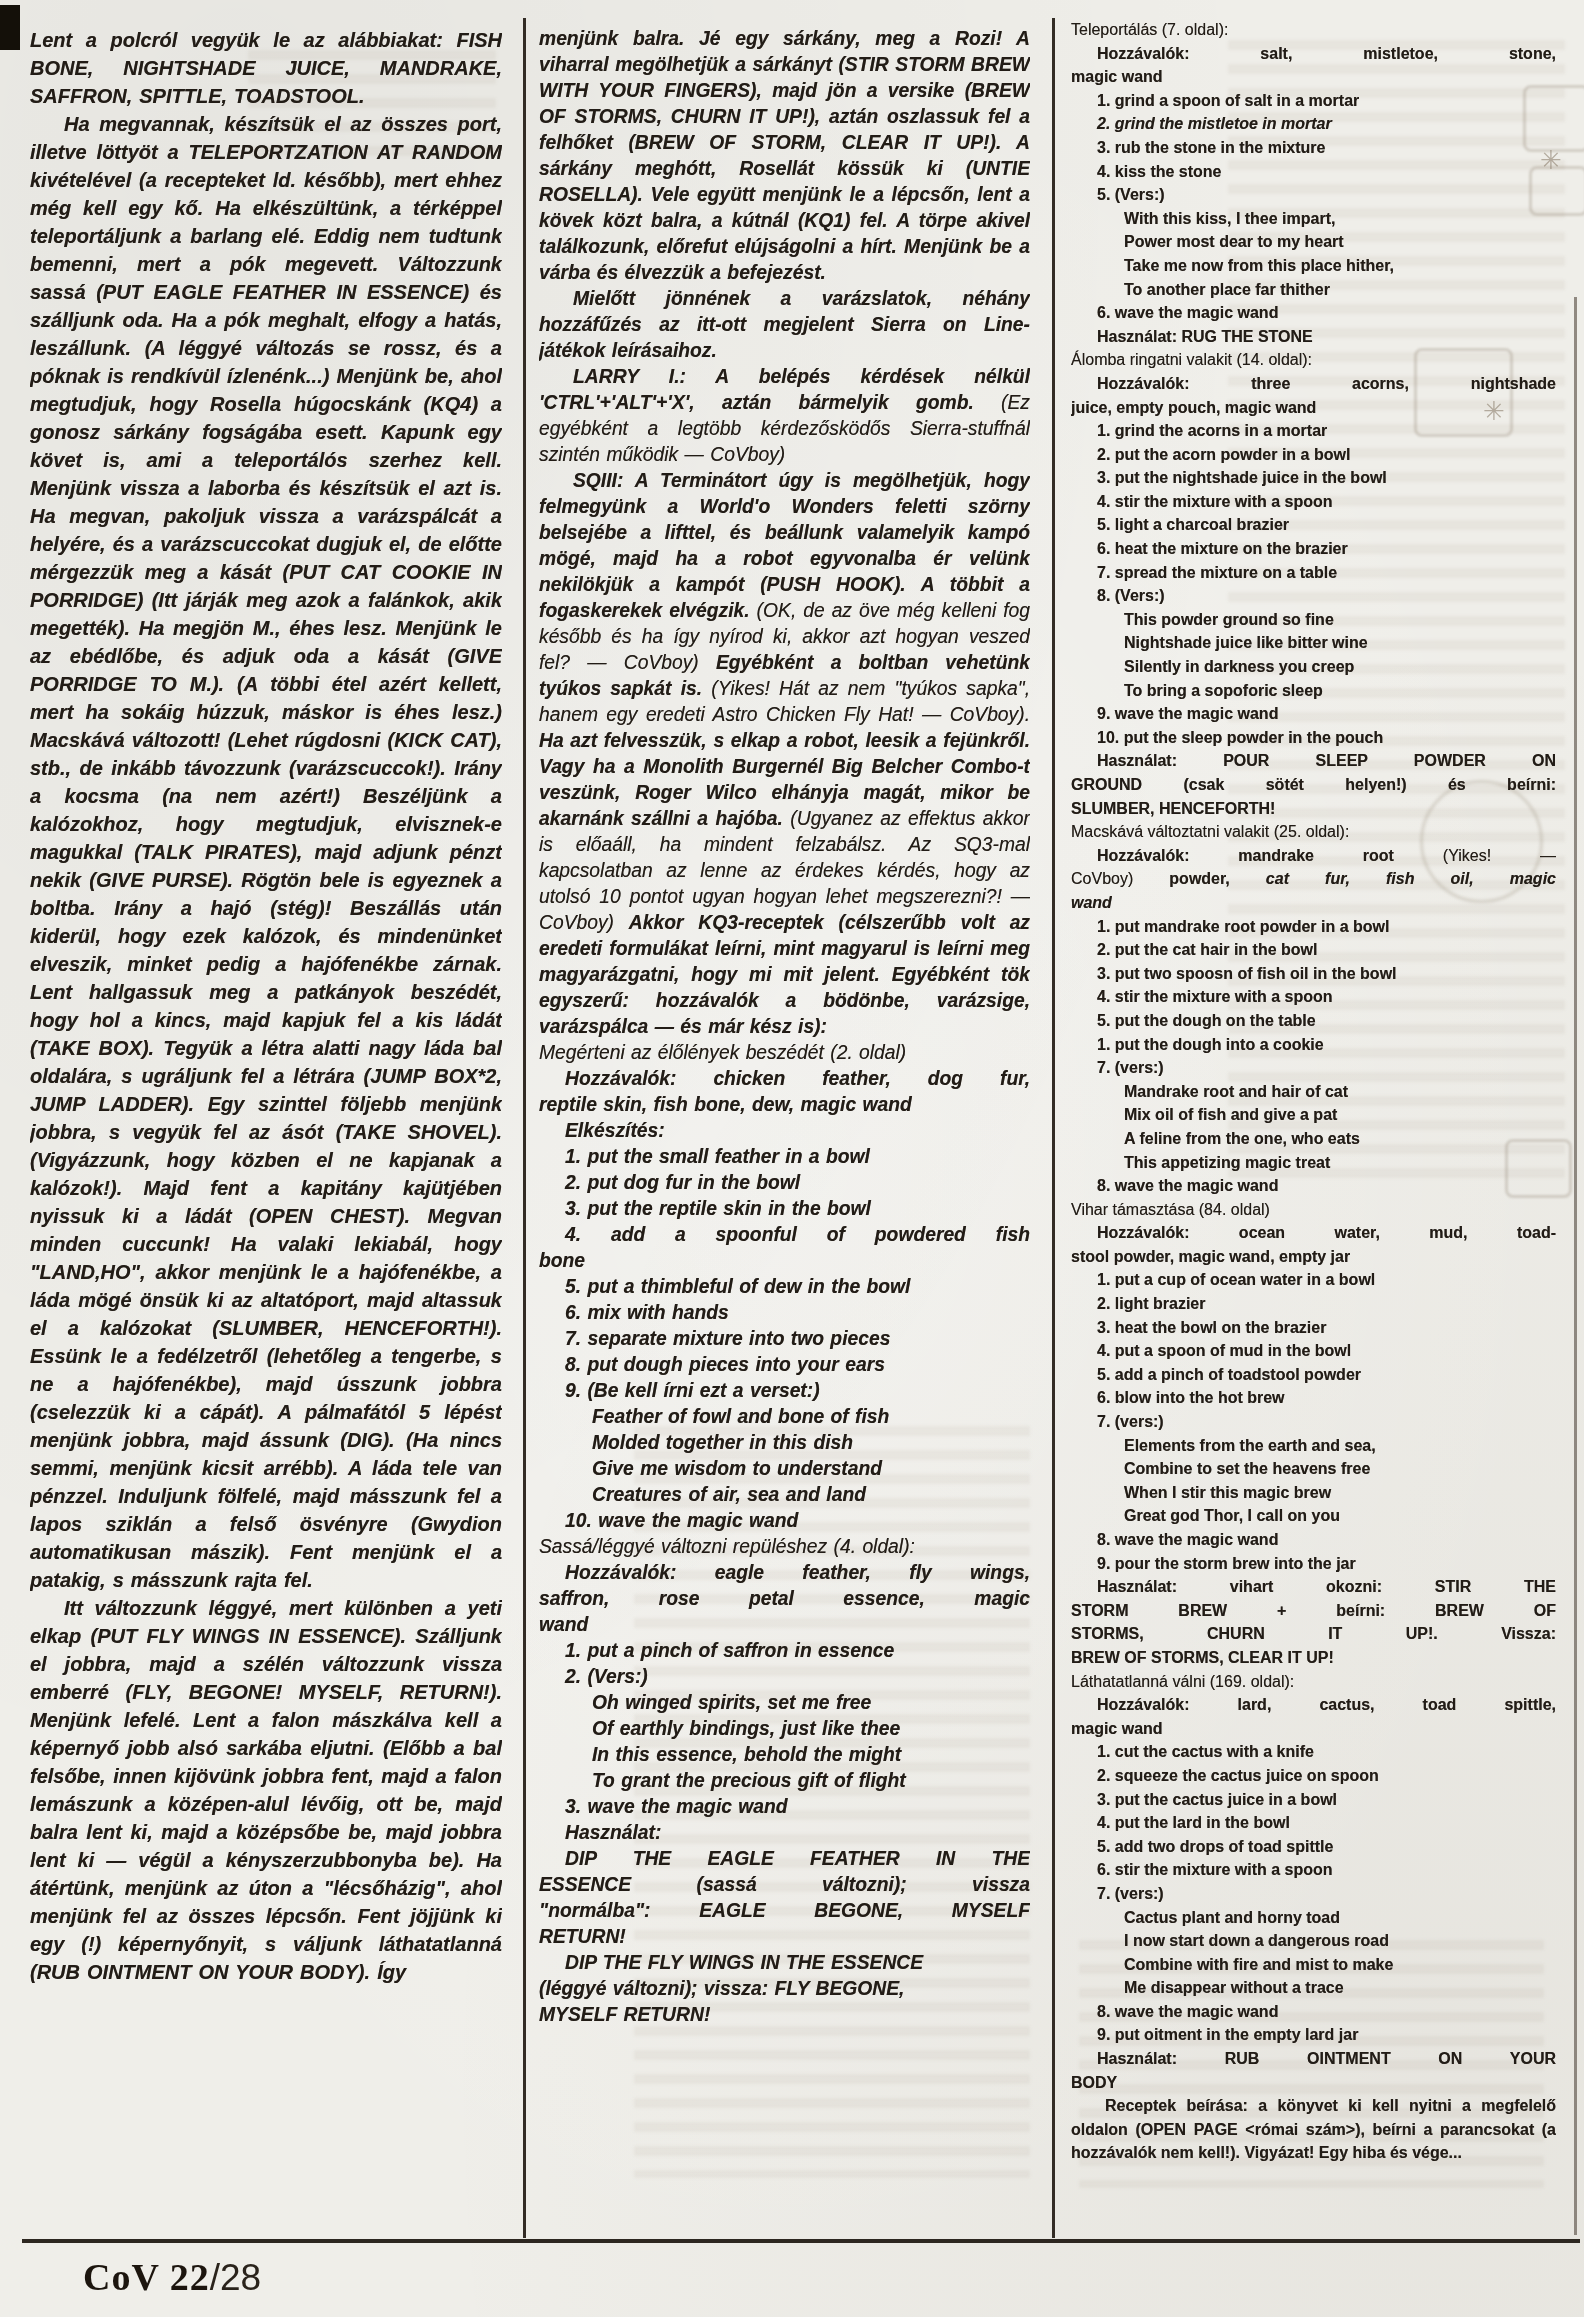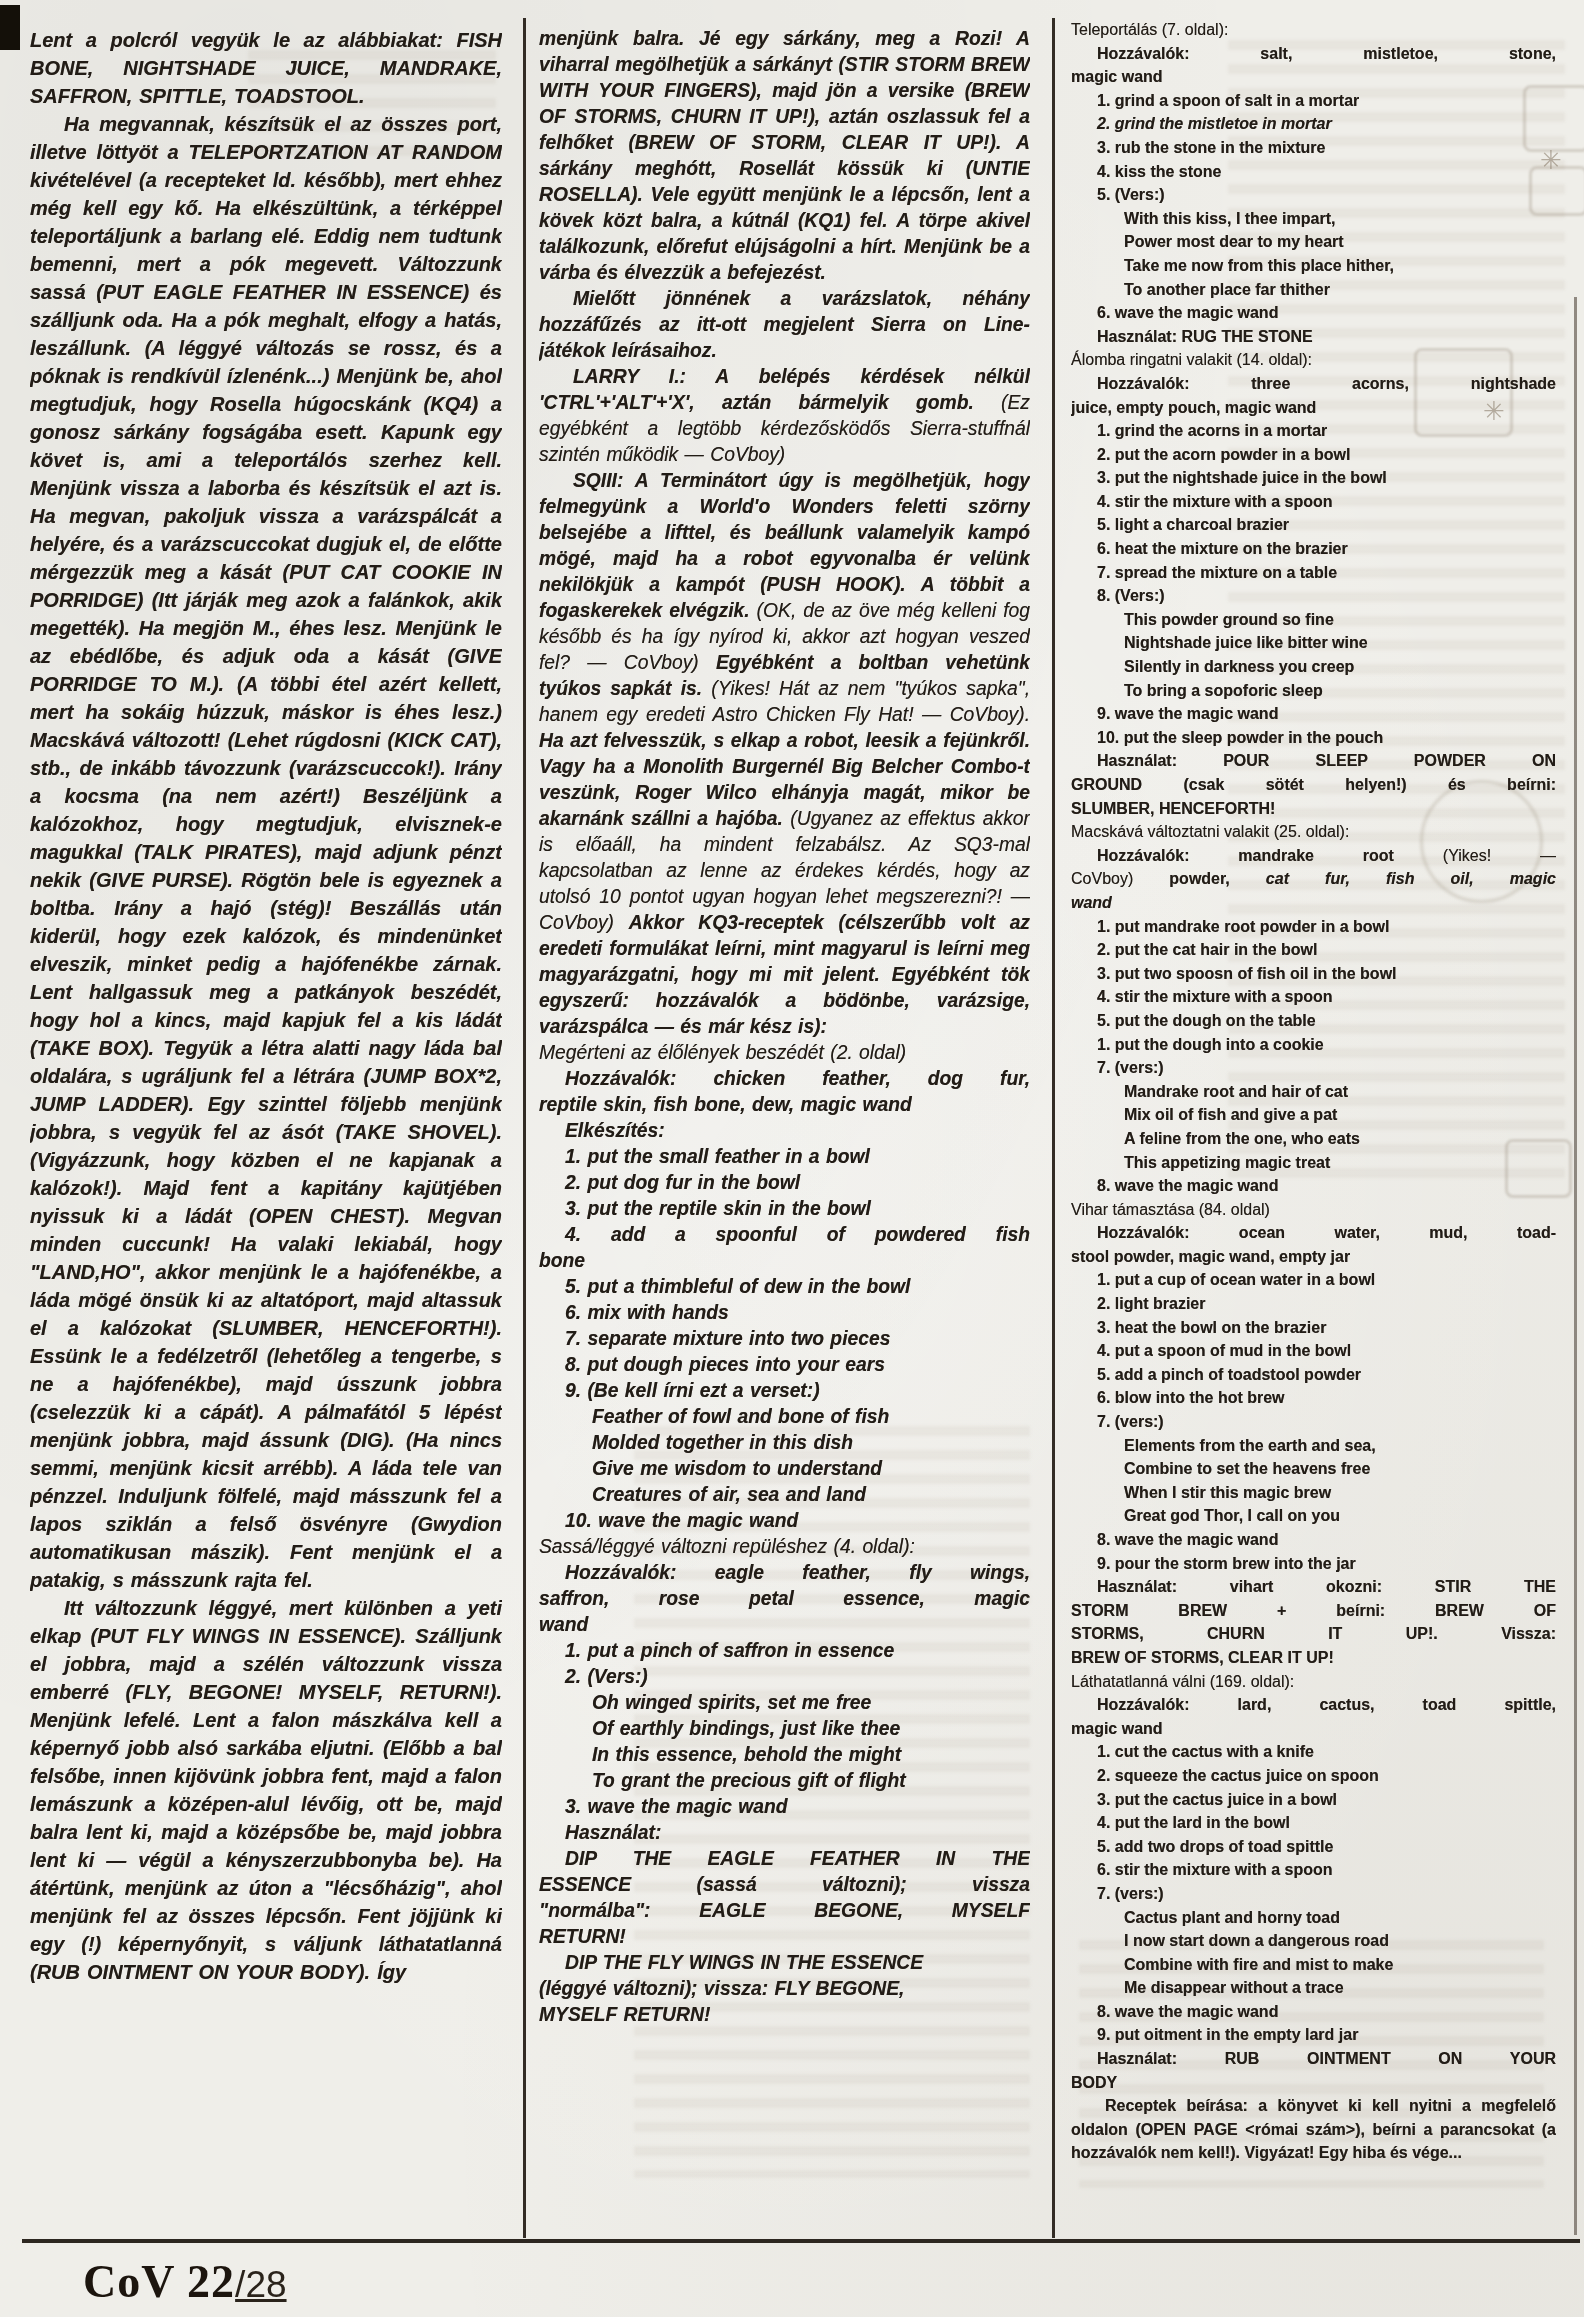--- a/index.html
+++ b/index.html
@@ -26,22 +26,22 @@
   .n{font-weight:400;}
   .i{font-style:italic;text-align:right;}
   .col span{text-shadow:0 0 0.5px rgba(30,24,18,0.55);}
   .vsep{position:absolute;width:3px;background:#332c25;}
   .vsep-1{left:523px;top:18px;height:2220px;}
   .vsep-2{left:1052px;top:18px;height:2220px;}
   .edge-line{position:absolute;left:1574px;top:297px;width:3px;height:1938px;background:#5c534a;opacity:.65;}
   .hrule{position:absolute;left:22px;top:2239px;width:1558px;height:4px;background:#2d2720;}
   .corner-mark{position:absolute;left:0;top:5px;width:20px;height:45px;background:#141009;}
   .footer{position:absolute;left:83px;top:2255px;white-space:nowrap;}
-  .footer .logo{font-family:"Liberation Serif", serif;font-weight:700;font-size:46px;letter-spacing:1px;color:#1c150e;}
-  .footer .pageno{font-family:"Liberation Sans", sans-serif;font-weight:400;font-size:37px;color:#2a231b;text-decoration:underline;}
+  .footer .logo{font-family:"Liberation Serif", serif;font-weight:700;font-size:38px;letter-spacing:1px;color:#1c150e;}
+  .footer .pageno{font-family:"Liberation Sans", sans-serif;font-weight:400;font-size:37px;color:#2a231b;}
   
   .ghost-lines{position:absolute;filter:blur(1.6px);opacity:.55;
     background:repeating-linear-gradient(180deg, rgba(146,131,108,0.16) 0 10px, transparent 10px 24px);}
   .ghost-box{position:absolute;border:3px solid rgba(132,117,96,0.26);border-radius:8px;filter:blur(1px);}
   .ghost-circle{position:absolute;border:3px solid rgba(132,117,96,0.22);border-radius:50%;filter:blur(1.5px);}
   .ghost-star{position:absolute;color:rgba(122,106,86,0.5);font-size:26px;filter:blur(0.6px);}
 </style>
 </head>
 <body>
 

